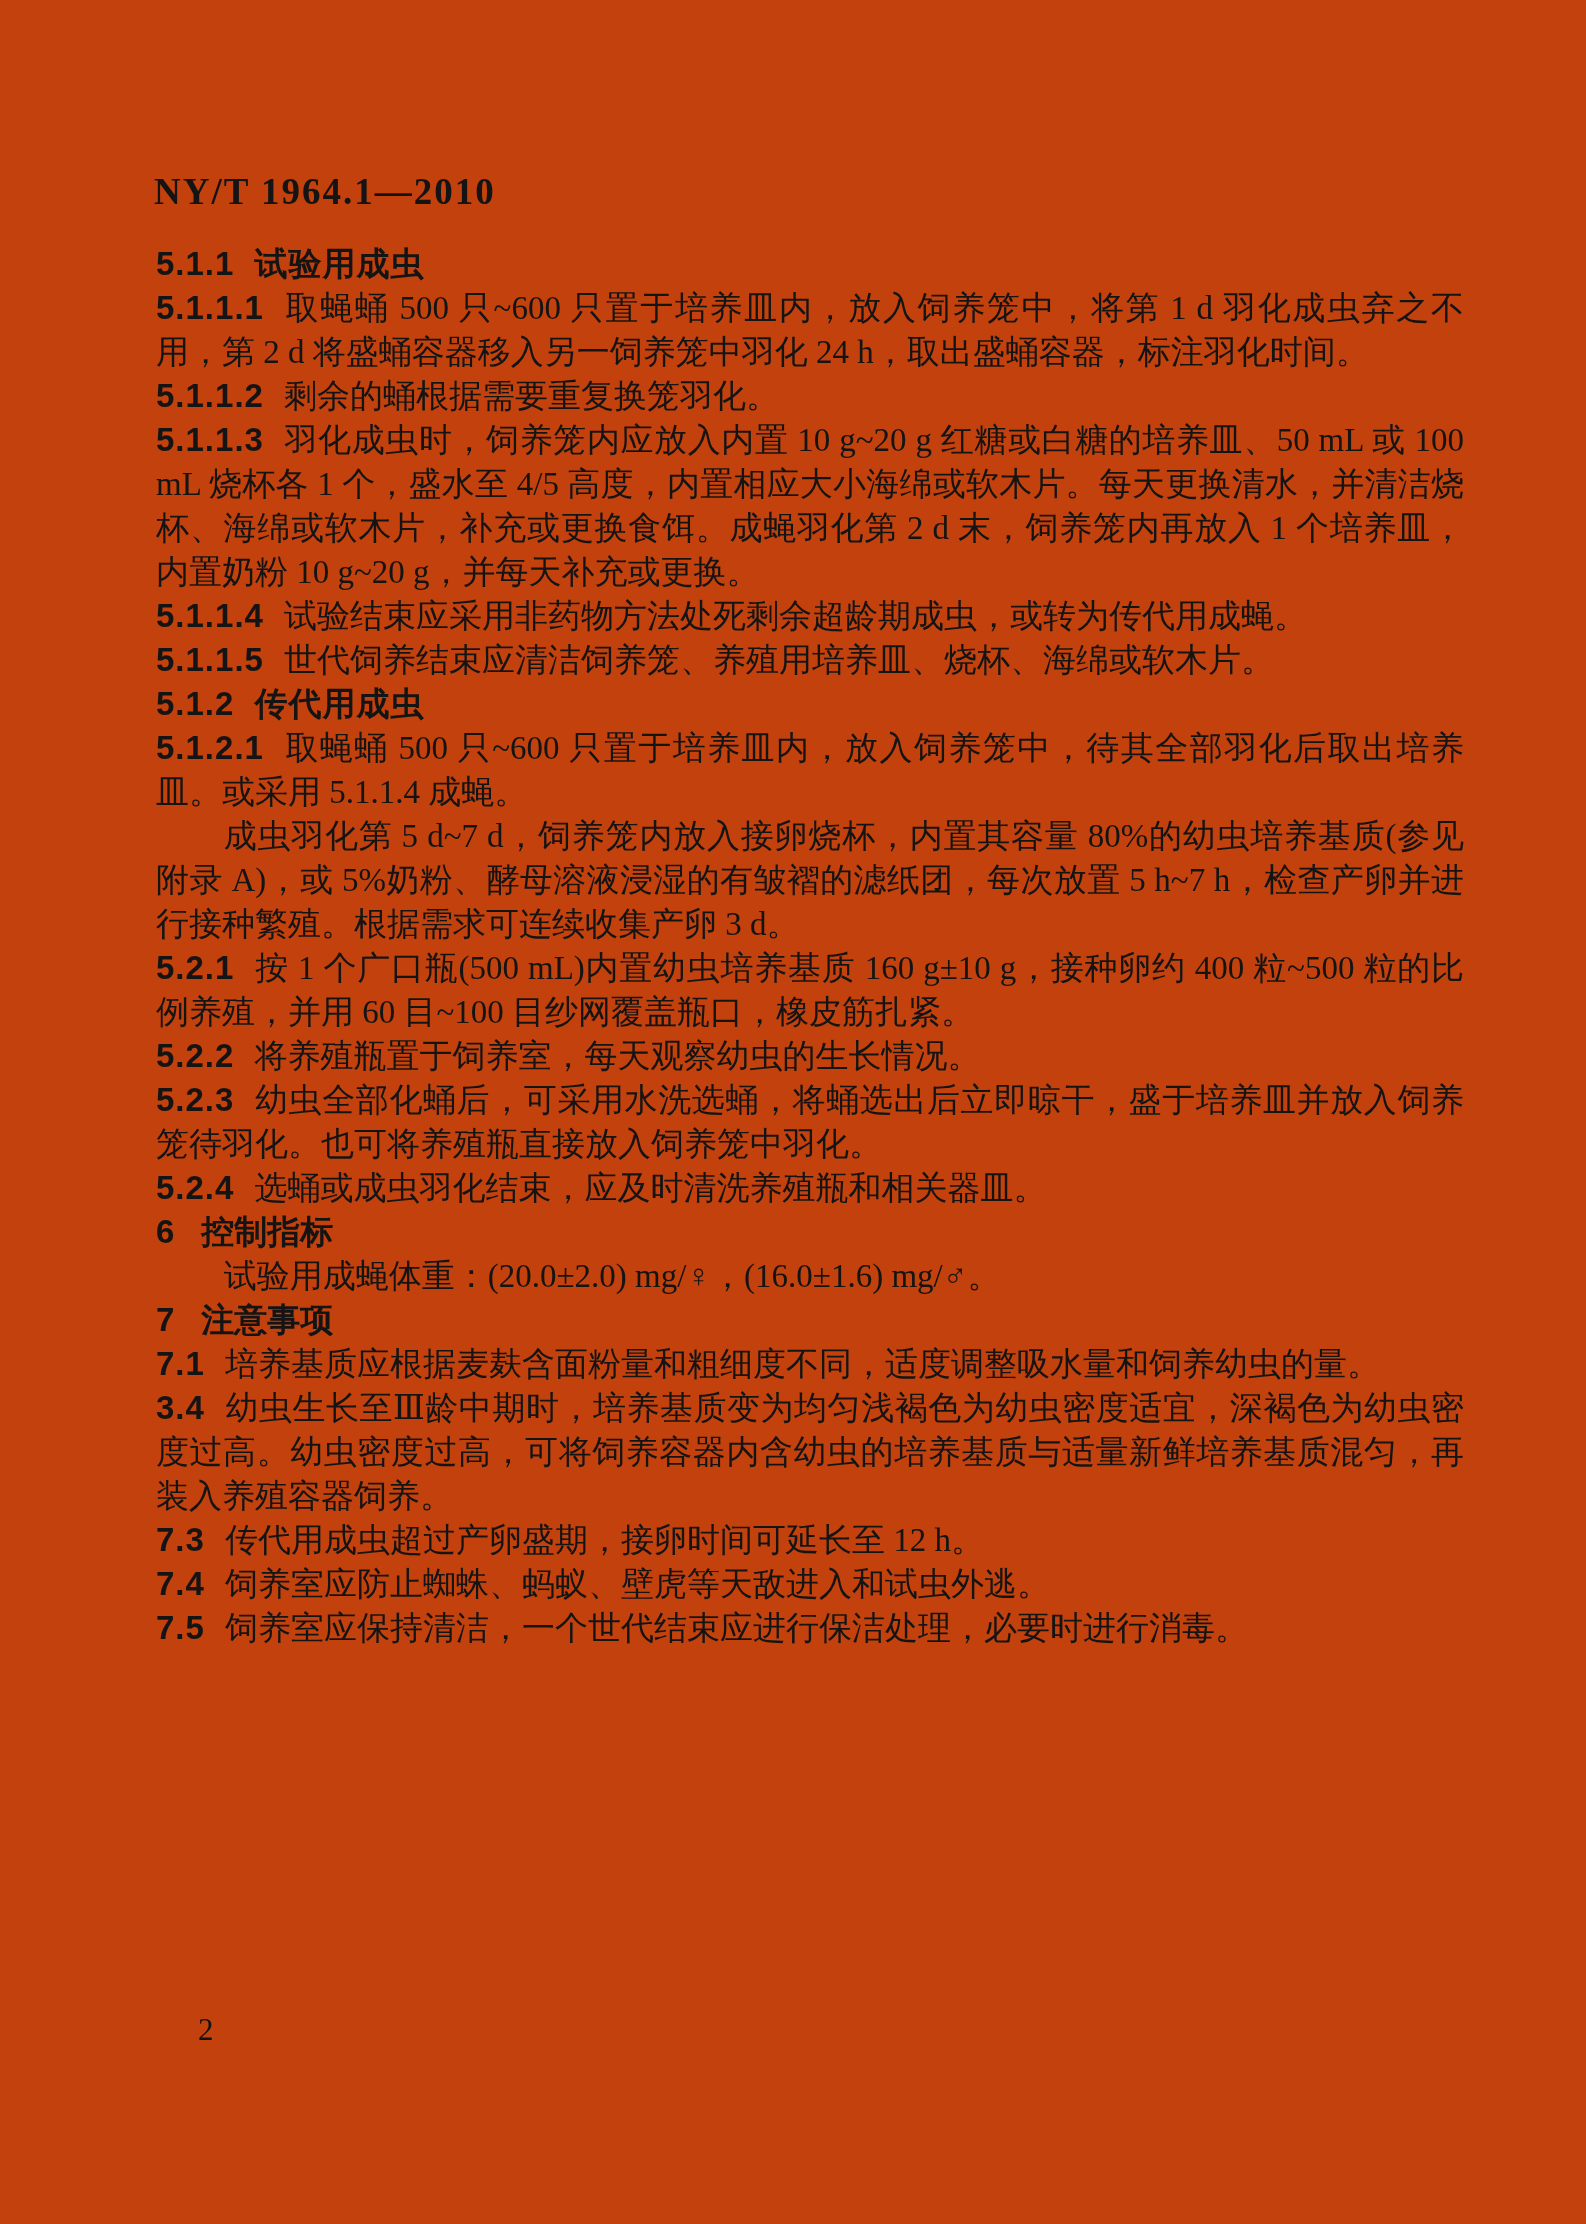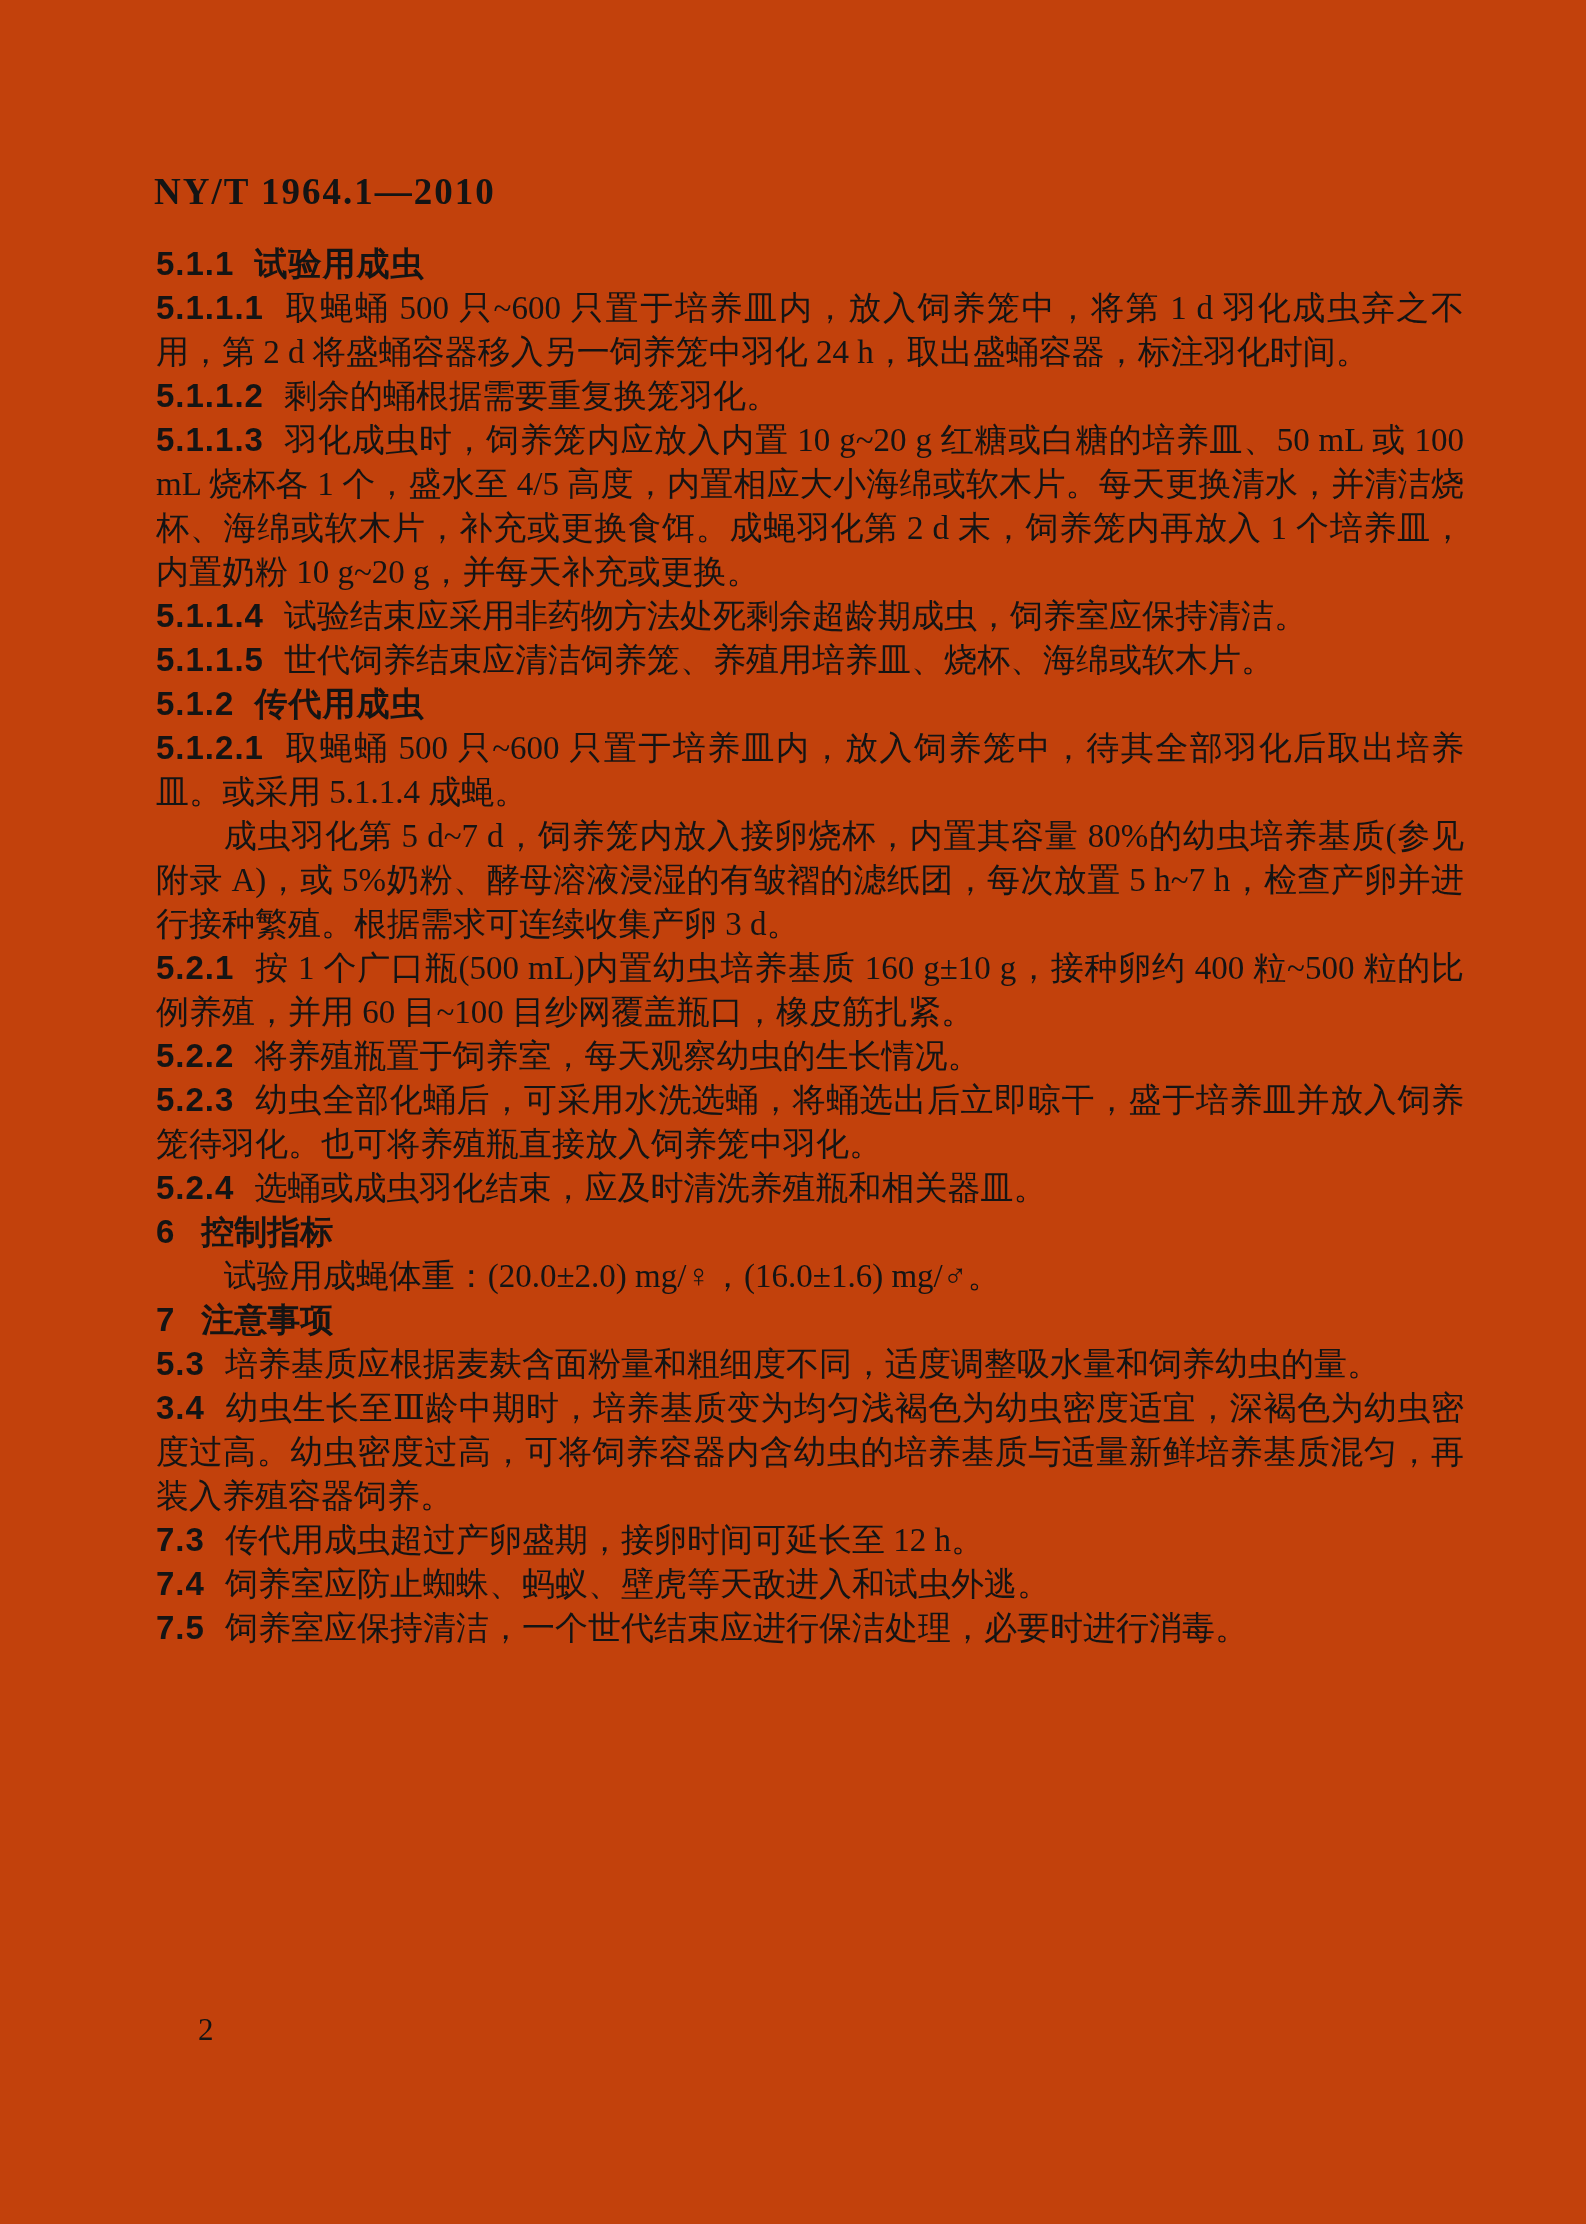--- a/index.html
+++ b/index.html
@@ -81,33 +81,33 @@
 <body>
 
 <div class="page">
   <div class="doc-header">NY/T 1964.1—2010</div>
 
   <div class="doc-body">
       <h3 class="sub-heading"><span class="num">5.1.1</span><span class="title">试验用成虫</span></h3>
       <p class="clause"><span class="num">5.1.1.1</span><span class="txt">取蝇蛹 500 只~600 只置于培养皿内，放入饲养笼中，将第 1 d 羽化成虫弃之不用，第 2 d 将盛蛹容器移入另一饲养笼中羽化 24 h，取出盛蛹容器，标注羽化时间。</span></p>
       <p class="clause"><span class="num">5.1.1.2</span><span class="txt">剩余的蛹根据需要重复换笼羽化。</span></p>
       <p class="clause"><span class="num">5.1.1.3</span><span class="txt">羽化成虫时，饲养笼内应放入内置 10 g~20 g 红糖或白糖的培养皿、50 mL 或 100 mL 烧杯各 1 个，盛水至 4/5 高度，内置相应大小海绵或软木片。每天更换清水，并清洁烧杯、海绵或软木片，补充或更换食饵。成蝇羽化第 2 d 末，饲养笼内再放入 1 个培养皿，内置奶粉 10 g~20 g，并每天补充或更换。</span></p>
-      <p class="clause"><span class="num">5.1.1.4</span><span class="txt">试验结束应采用非药物方法处死剩余超龄期成虫，饲养室应保持清洁。</span></p>
+      <p class="clause"><span class="num">5.1.1.4</span><span class="txt">试验结束应采用非药物方法处死剩余超龄期成虫，或转为传代用成蝇。</span></p>
       <p class="clause"><span class="num">5.1.1.5</span><span class="txt">世代饲养结束应清洁饲养笼、养殖用培养皿、烧杯、海绵或软木片。</span></p>
       <h3 class="sub-heading"><span class="num">5.1.2</span><span class="title">传代用成虫</span></h3>
       <p class="clause"><span class="num">5.1.2.1</span><span class="txt">取蝇蛹 500 只~600 只置于培养皿内，放入饲养笼中，待其全部羽化后取出培养皿。或采用 5.1.1.4 成蝇。</span></p>
       <p class="para-indent">成虫羽化第 5 d~7 d，饲养笼内放入接卵烧杯，内置其容量 80%的幼虫培养基质(参见附录 A)，或 5%奶粉、酵母溶液浸湿的有皱褶的滤纸团，每次放置 5 h~7 h，检查产卵并进行接种繁殖。根据需求可连续收集产卵 3 d。</p>
       <p class="clause"><span class="num">5.2.1</span><span class="txt">按 1 个广口瓶(500 mL)内置幼虫培养基质 160 g±10 g，接种卵约 400 粒~500 粒的比例养殖，并用 60 目~100 目纱网覆盖瓶口，橡皮筋扎紧。</span></p>
       <p class="clause"><span class="num">5.2.2</span><span class="txt">将养殖瓶置于饲养室，每天观察幼虫的生长情况。</span></p>
       <p class="clause"><span class="num">5.2.3</span><span class="txt">幼虫全部化蛹后，可采用水洗选蛹，将蛹选出后立即晾干，盛于培养皿并放入饲养笼待羽化。也可将养殖瓶直接放入饲养笼中羽化。</span></p>
       <p class="clause"><span class="num">5.2.4</span><span class="txt">选蛹或成虫羽化结束，应及时清洗养殖瓶和相关器皿。</span></p>
       <h3 class="chapter-heading"><span class="num">6</span><span class="title">控制指标</span></h3>
       <p class="para-indent">试验用成蝇体重：(20.0±2.0) mg/♀，(16.0±1.6) mg/♂。</p>
       <h3 class="chapter-heading"><span class="num">7</span><span class="title">注意事项</span></h3>
-      <p class="clause"><span class="num">5.3</span><span class="txt">培养基质应根据麦麸含面粉量和粗细度不同，适度调整吸水量和饲养幼虫的量。</span></p>
+      <p class="clause"><span class="num">7.1</span><span class="txt">培养基质应根据麦麸含面粉量和粗细度不同，适度调整吸水量和饲养幼虫的量。</span></p>
       <p class="clause"><span class="num">3.4</span><span class="txt">幼虫生长至Ⅲ龄中期时，培养基质变为均匀浅褐色为幼虫密度适宜，深褐色为幼虫密度过高。幼虫密度过高，可将饲养容器内含幼虫的培养基质与适量新鲜培养基质混匀，再装入养殖容器饲养。</span></p>
       <p class="clause"><span class="num">7.3</span><span class="txt">传代用成虫超过产卵盛期，接卵时间可延长至 12 h。</span></p>
       <p class="clause"><span class="num">7.4</span><span class="txt">饲养室应防止蜘蛛、蚂蚁、壁虎等天敌进入和试虫外逃。</span></p>
       <p class="clause"><span class="num">7.5</span><span class="txt">饲养室应保持清洁，一个世代结束应进行保洁处理，必要时进行消毒。</span></p>
     </div>
 
   <div class="page-footer">2</div>
 </div>
 
 </body></html>

